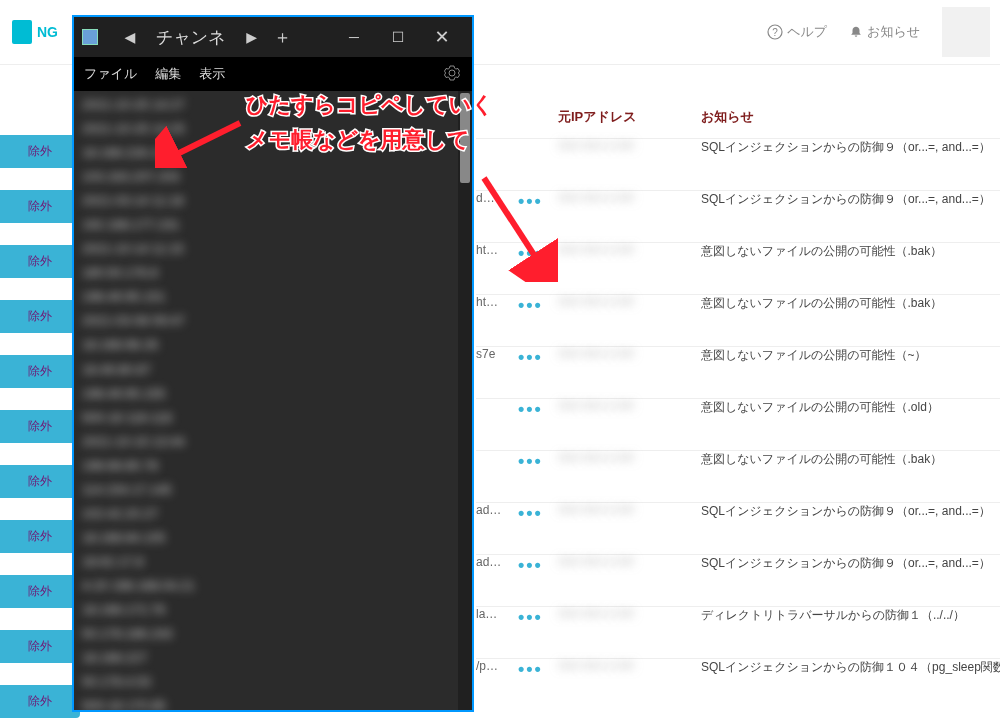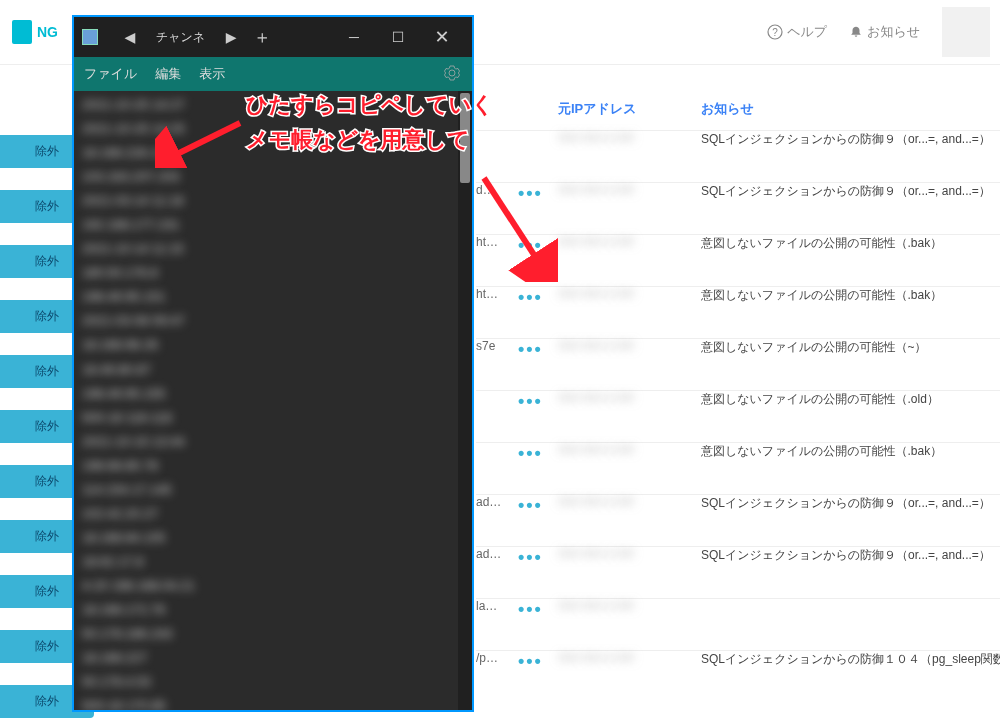--- a/index.html
+++ b/index.html
@@ -42,43 +42,44 @@
     .sidebar-buttons {
       position: absolute;
       left: 0;
       top: 135px;
       display: flex;
       flex-direction: column;
       gap: 22px;
     }
     .exclude-btn {
       background: #3ab3d6;
-      color: #0c4a6e;
+      color: #701a75;
       font-size: 12px;
-      padding: 8px 35px;
+      padding: 8px 28px;
       border: none;
       border-radius: 0 4px 4px 0;
       cursor: pointer;
       text-align: center;
     }
     
     
     .table-area {
       position: absolute;
       left: 476px;
       top: 100px;
       right: 0;
       bottom: 0;
     }
     .table-headers {
       display: flex;
-      color: #3b82f6;
+      color: #7f1d1d;
       font-size: 13px;
       font-weight: bold;
       padding-bottom: 12px;
+      margin-top: 8px;
     }
     .col-url { width: 42px; }
     .col-menu { width: 40px; }
     .col-ip { width: 143px; }
     .col-attack { flex: 1; }
     .table-row {
       display: flex;
       align-items: flex-start;
       height: 52px;
       border-top: 1px solid #eee;
@@ -106,29 +107,29 @@
     .titlebar {
       height: 40px;
       background: #202020;
       display: flex;
       align-items: center;
       padding: 0 8px;
       position: relative;
     }
     .tb-icon { width: 16px; height: 16px; background: #6aa0d8; margin-right: 20px; border:1px solid #8db; }
     .tb-arrow { width: 24px; text-align: center; color: #ccc; font-size: 14px; cursor: pointer; }
-    .tb-tab { font-size: 12px; color: #ddd; padding: 0 14px; }
+    .tb-tab { font-size: 17px; color: #ddd; padding: 0 14px; }
     .tb-plus { font-size: 18px; color: #ccc; padding: 0 10px; cursor: pointer; }
     .tb-spacer { flex: 1; }
     .tb-min, .tb-max, .tb-close { width: 44px; height: 40px; display: flex; align-items: center; justify-content: center; color: #ccc; cursor: pointer; font-size: 14px; }
     .tb-close { font-size: 18px; }
     
     .menubar {
       height: 34px;
-      background: #0f766e;
+      background: #000000;
       display: flex;
       align-items: center;
       padding: 0 10px;
       gap: 18px;
       font-size: 13px;
       color: #ddd;
       position: relative;
     }
     .menu-item { cursor: pointer; }
     .gear-icon { position: absolute; right: 12px; color: #aaa; cursor: pointer; }
@@ -297,20 +298,21 @@
       <div class="table-row">
         <div class="url-text">ad…</div>
         <div class="menu-dots">•••</div>
         <div class="ip-cell">000.000.0.000</div>
         <div class="attack-cell">SQLインジェクションからの防御９（or...=, and...=）</div>
       </div>
       <div class="table-row">
         <div class="url-text">la…</div>
         <div class="menu-dots">•••</div>
         <div class="ip-cell">000.000.0.000</div>
+        <div class="attack-cell">ディレクトリトラバーサルからの防御１（../../）</div>
       </div>
       <div class="table-row">
         <div class="url-text">/p…</div>
         <div class="menu-dots">•••</div>
         <div class="ip-cell">000.000.0.000</div>
         <div class="attack-cell">SQLインジェクションからの防御１０４（pg_sleep関数</div>
       </div>
     </div>
 </div>
 

